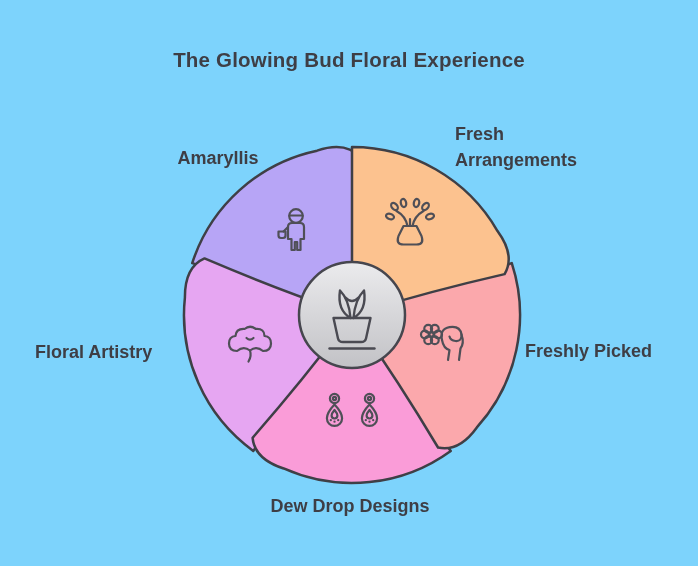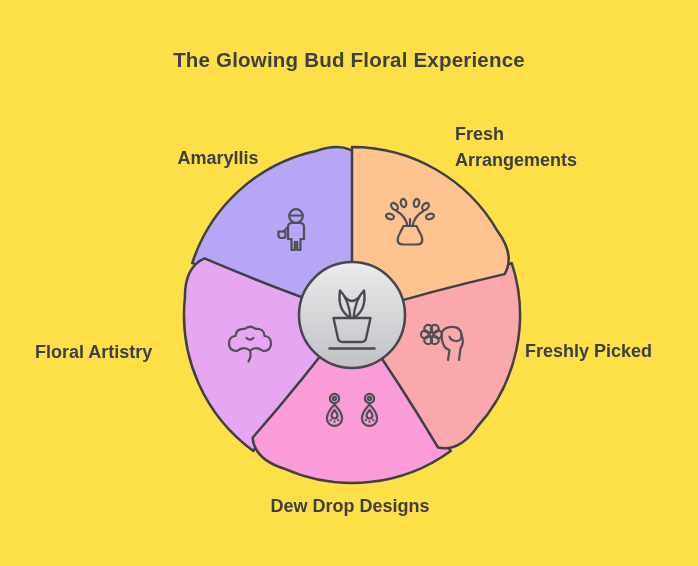--- a/index.html
+++ b/index.html
@@ -1,16 +1,16 @@
 <!DOCTYPE html>
 <html><head>
 <meta charset="utf-8">
 <style>
   html,body{margin:0;padding:0;background:#000;width:698px;height:566px;overflow:hidden;}
-  #canvas{position:relative;width:698px;height:566px;background:#fde047;font-family:"Liberation Sans",sans-serif;}
+  #canvas{position:relative;width:698px;height:566px;background:#7dd3fc;font-family:"Liberation Sans",sans-serif;}
   svg{display:block;}
   text{font-family:"Liberation Sans",sans-serif;fill:#3e3e45;font-weight:700;}
   .title-text{font-size:20.5px;letter-spacing:.2px;}
   .label-text{font-size:18px;}
   .petal{stroke:#3f3f46;stroke-width:2.5;stroke-linejoin:round;}
   .icon{stroke:#4f4f57;stroke-width:2.2;fill:none;stroke-linecap:round;stroke-linejoin:round;}
   .icon-thick{stroke:#4a4a52;stroke-width:2.4;fill:none;stroke-linecap:round;stroke-linejoin:round;}
   .dotfill{fill:#4f4f57;stroke:none;}
 </style>
 </head>

